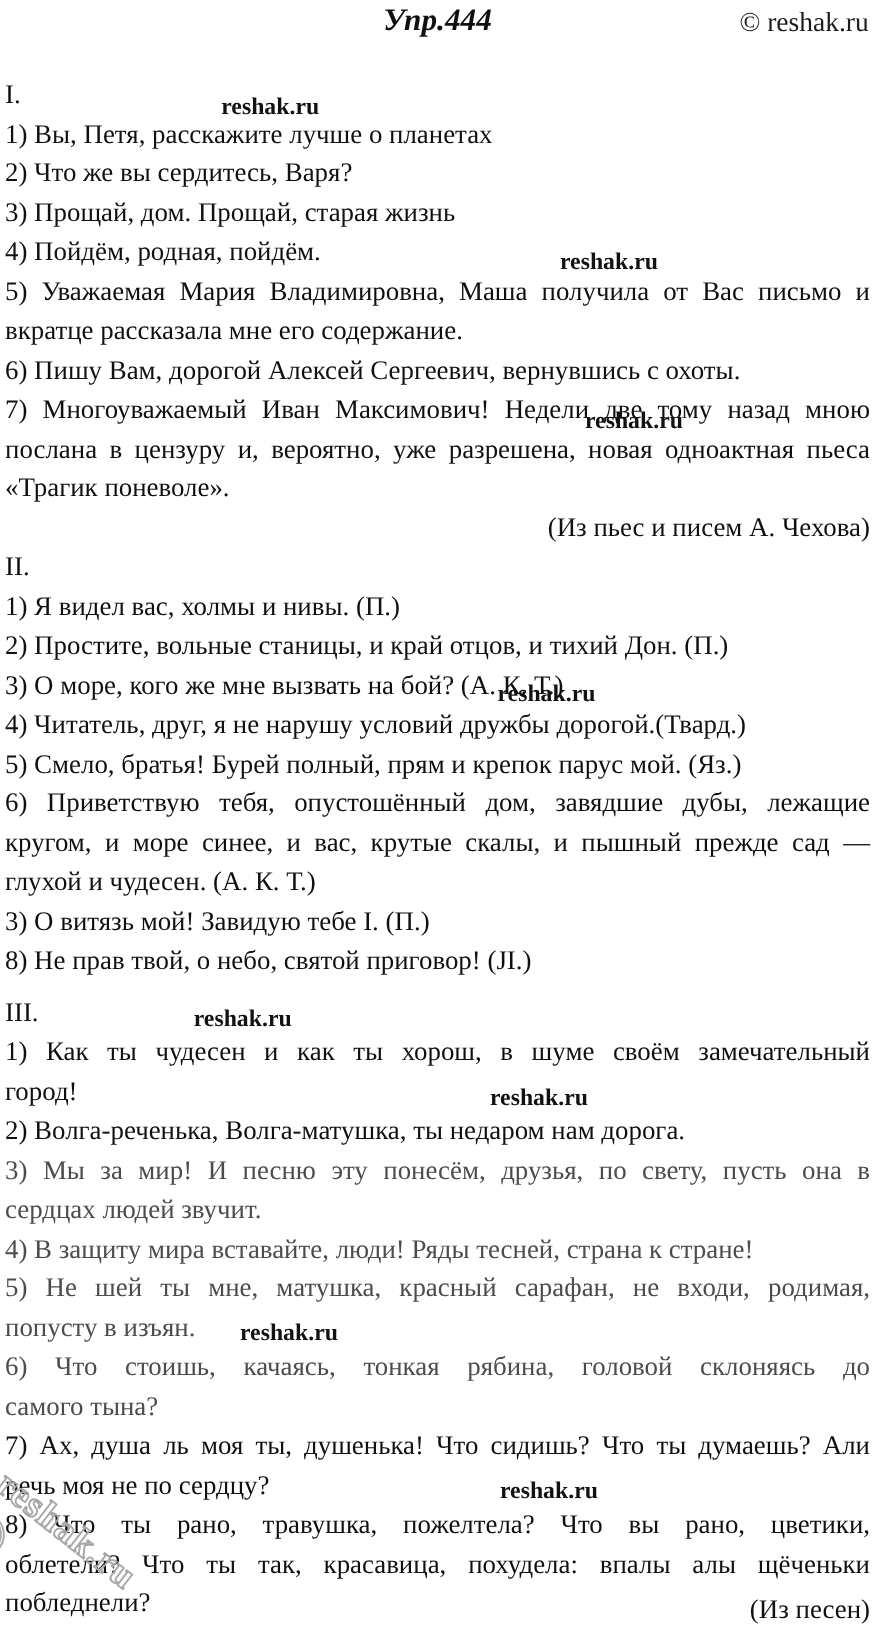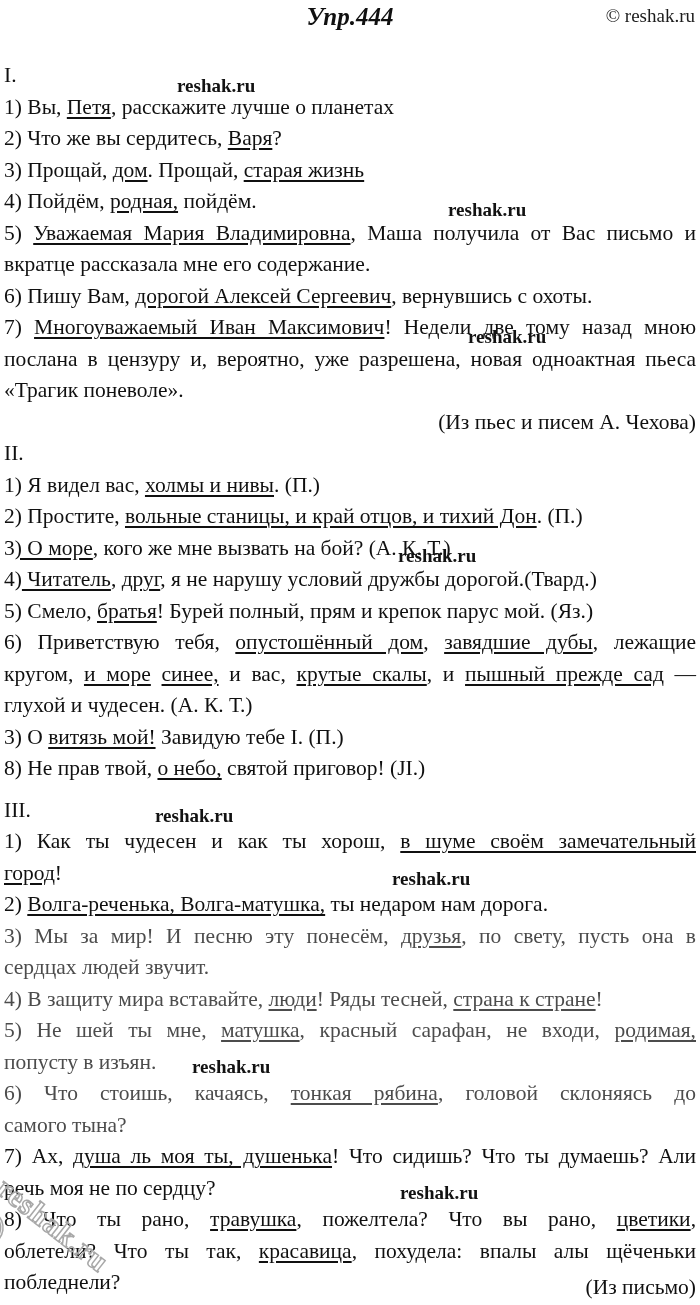--- a/index.html
+++ b/index.html
@@ -12,29 +12,29 @@
     color:#101010;
   }
   .header{position:relative;height:30px;padding-top:4px;}
   .title{
     text-align:center;
     font-weight:bold;font-style:italic;
     font-size:25px;line-height:26px;
   }
   .copyright{
     position:absolute;top:5px;right:5px;
-    font-size:19px;color:#1c1c1c;text-align:center;
+    font-size:22px;color:#1c1c1c;text-align:center;
   }
   .content{margin-top:26px;padding:0 4px;font-size:21.5px;}
   .section-label{line-height:31.5px;}
   .section:last-child{margin-top:10px;}
   .line{line-height:31.5px;white-space:nowrap;}
   .jl{white-space:normal;text-align:justify;text-align-last:justify;}
   .item.faded{color:#4c4c4c;}
-  .u{text-decoration:underline;text-underline-offset:3px;text-decoration-thickness:1.6px;}
+  .u{text-underline-offset:3px;text-decoration-thickness:1.6px;}
   .attribution{text-align:right;line-height:31.5px;}
   .section:last-child .attribution{margin-top:-27px;}
   .wm{
     position:absolute;
     font-weight:bold;font-size:19px;line-height:19px;
     color:#121212;
     z-index:3;
   }
   .corner-watermark{
     position:absolute;left:10px;top:1172px;
@@ -141,21 +141,21 @@
         </div>
         <div class="item">
           <div class="line jl"><span>7) Ах, </span><span class="u">душа ль моя ты, душенька</span><span>! Что сидишь? Что ты думаешь? Али</span></div>
           <div class="line"><span>речь моя не по сердцу?</span></div>
         </div>
         <div class="item">
           <div class="line jl"><span>8) Что ты рано, </span><span class="u">травушка</span><span>, пожелтела? Что вы рано, </span><span class="u">цветики</span><span>,</span></div>
           <div class="line jl"><span>облетели? Что ты так, </span><span class="u">красавица</span><span>, похудела: впалы алы щёченьки</span></div>
           <div class="line"><span>побледнели?</span></div>
         </div>
-        <div class="attribution">(Из письмо)</div>
+        <div class="attribution">(Из песен)</div>
       </div>
     </div>
 
   <div class="wm" style="left:177px;top:76px;">reshak.ru</div>
   <div class="wm" style="left:448px;top:200px;">reshak.ru</div>
   <div class="wm" style="left:468px;top:327px;">reshak.ru</div>
   <div class="wm" style="left:398px;top:546px;">reshak.ru</div>
   <div class="wm" style="left:155px;top:806px;">reshak.ru</div>
   <div class="wm" style="left:392px;top:869px;">reshak.ru</div>
   <div class="wm" style="left:192px;top:1057px;">reshak.ru</div>

